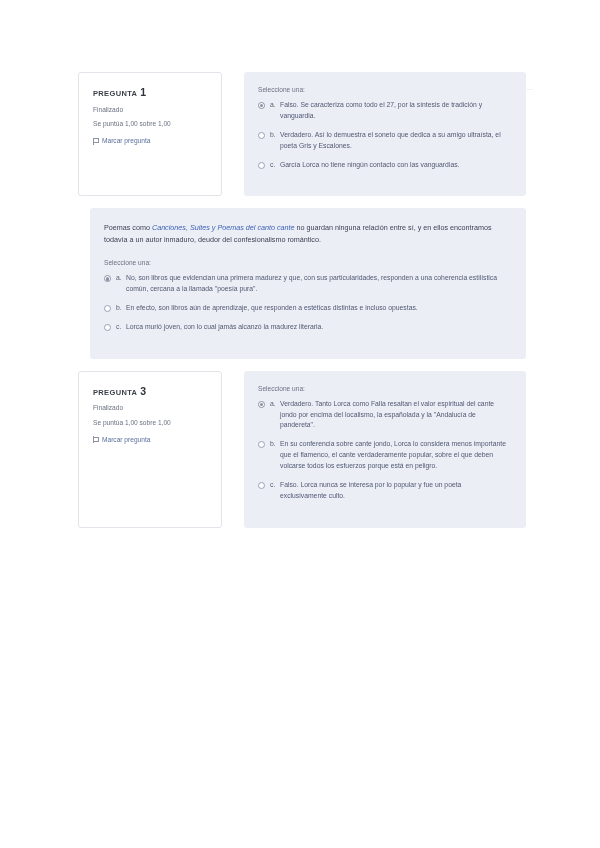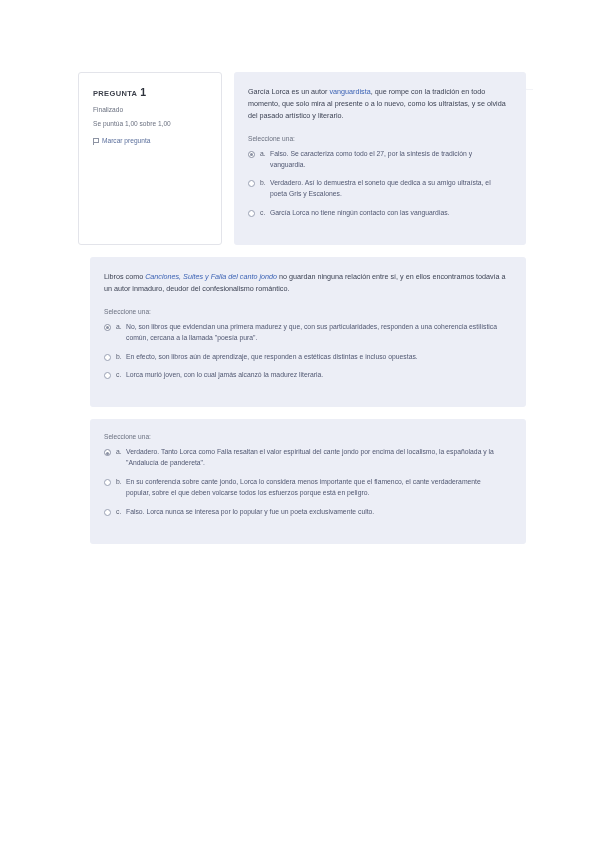--- a/index.html
+++ b/index.html
@@ -29,20 +29,21 @@
     left: 78px;
     top: 72px;
     width: 448px;
   }
 
   .question-block {
     display: flex;
     align-items: stretch;
     margin-bottom: 12px;
     position: relative;
+    gap: 10px;
   }
 
   
   .qinfo {
     width: 144px;
     flex: 0 0 144px;
     background: #ffffff;
     border: 1px solid #e3e4ea;
     border-radius: 3px;
     padding: 14px 12px 12px 14px;
@@ -222,21 +223,20 @@
       <div class="qinfo">
         <div class="qinfo-title"><span>PREGUNTA</span><span class="qnum">1</span></div>
         <div class="qinfo-state">Finalizado</div>
         <div class="qinfo-grade">Se puntúa 1,00 sobre 1,00</div>
         <div class="qinfo-flag">
             <span class="flag-icon"></span>
             <span>Marcar pregunta</span>
           </div>
       </div>
       <div class="qcontent">
-        <p class="qtext"><span>García Lorca es un autor </span><span class="hl">vanguardista</span><span>, que rompe con la tradición en todo momento, que solo mira al presente o a lo nuevo, como los ultraístas, y se olvida del pasado artístico y literario.</span></p>
         <p class="select-label">Seleccione una:</p>
         <ul class="answers">
           <li class="answer">
             <span class="radio checked"></span>
             <span class="answer-letter">a.</span>
             <span class="answer-text">Falso. Se caracteriza como todo el 27, por la síntesis de tradición y vanguardia.</span>
           </li>
           <li class="answer">
             <span class="radio"></span>
             <span class="answer-letter">b.</span>
@@ -246,21 +246,21 @@
             <span class="radio"></span>
             <span class="answer-letter">c.</span>
             <span class="answer-text">García Lorca no tiene ningún contacto con las vanguardias.</span>
           </li>
         </ul>
       </div>
     </div>
 
     <div class="question-block">
       <div class="qcontent">
-        <p class="qtext"><span>Libros como </span><span class="it">Canciones, Suites y Falla del canto jondo</span><span> no guardan ninguna relación entre sí, y en ellos encontramos todavía a un autor inmaduro, deudor del confesionalismo romántico.</span></p>
+        <p class="qtext"><span>Poemas como </span><span class="it">Canciones, Suites y Poemas del canto cante</span><span> no guardan ninguna relación entre sí, y en ellos encontramos todavía a un autor inmaduro, deudor del confesionalismo romántico.</span></p>
         <p class="select-label">Seleccione una:</p>
         <ul class="answers">
           <li class="answer">
             <span class="radio checked"></span>
             <span class="answer-letter">a.</span>
             <span class="answer-text">No, son libros que evidencian una primera madurez y que, con sus particularidades, responden a una coherencia estilística común, cercana a la llamada "poesía pura".</span>
           </li>
           <li class="answer">
             <span class="radio"></span>
             <span class="answer-letter">b.</span>
@@ -269,20 +269,29 @@
           <li class="answer">
             <span class="radio"></span>
             <span class="answer-letter">c.</span>
             <span class="answer-text">Lorca murió joven, con lo cual jamás alcanzó la madurez literaria.</span>
           </li>
         </ul>
       </div>
     </div>
 
     <div class="question-block">
+      <div class="qinfo">
+        <div class="qinfo-title"><span>PREGUNTA</span><span class="qnum">3</span></div>
+        <div class="qinfo-state">Finalizado</div>
+        <div class="qinfo-grade">Se puntúa 1,00 sobre 1,00</div>
+        <div class="qinfo-flag">
+            <span class="flag-icon"></span>
+            <span>Marcar pregunta</span>
+          </div>
+      </div>
       <div class="qcontent">
         <p class="select-label">Seleccione una:</p>
         <ul class="answers">
           <li class="answer">
             <span class="radio checked"></span>
             <span class="answer-letter">a.</span>
             <span class="answer-text">Verdadero. Tanto Lorca como Falla resaltan el valor espiritual del cante jondo por encima del localismo, la españolada y la "Andalucía de pandereta".</span>
           </li>
           <li class="answer">
             <span class="radio"></span>

